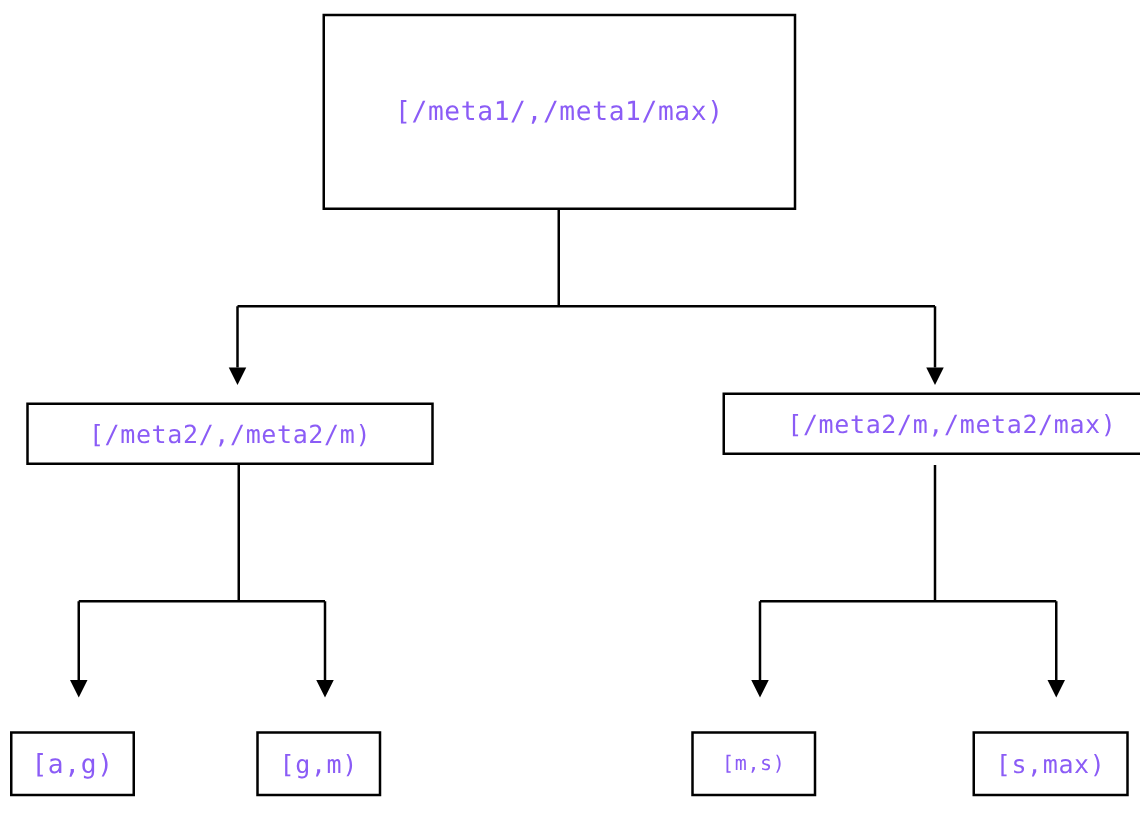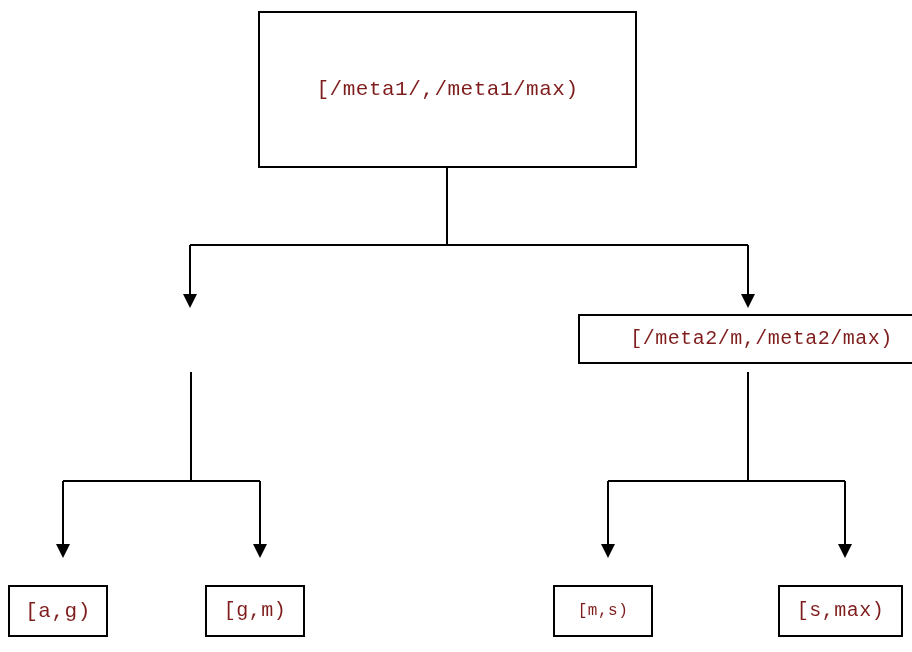--- a/index.html
+++ b/index.html
@@ -20,24 +20,23 @@
     overflow: hidden;
   }
   .node {
     position: absolute;
     box-sizing: border-box;
     border: 2px solid #000000;
     background: #ffffff;
     display: flex;
     align-items: center;
     justify-content: center;
-    color: #7f1d1d;
+    color: #8b5cf6;
     white-space: pre;
     letter-spacing: 0.5px;
-    font-family: Liberation Mono, monospace;
   }
   .node-label {
     display: block;
     line-height: 1;
   }
   
   #node-root {
     left: 258px;
     top: 11px;
     width: 379px;
@@ -134,20 +133,23 @@
     <polyline points="608,481 608,544"></polyline>
     <polyline points="845,481 845,544"></polyline>
     <polygon points="601,544 615,544 608,558"></polygon>
     <polygon points="838,544 852,544 845,558"></polygon>
   </svg>
 
   <div class="node" id="node-root">
     <span class="node-label">[/meta1/,/meta1/max)</span>
   </div>
 
+  <div class="node" id="node-mid-left">
+    <span class="node-label">[/meta2/,/meta2/m)</span>
+  </div>
   <div class="node" id="node-mid-right">
     <span class="node-label">[/meta2/m,/meta2/max)</span>
   </div>
 
   <div class="node" id="node-leaf-ag">
     <span class="node-label">[a,g)</span>
   </div>
   <div class="node" id="node-leaf-gm">
     <span class="node-label">[g,m)</span>
   </div>

